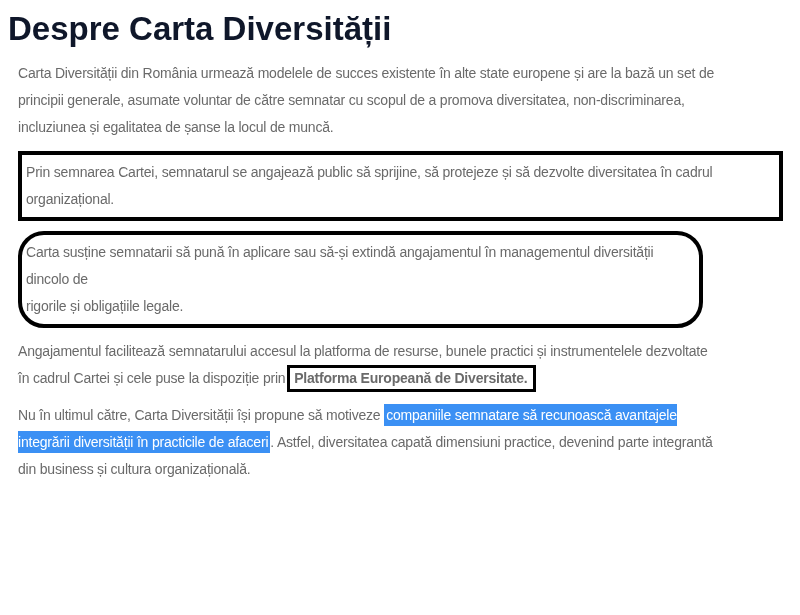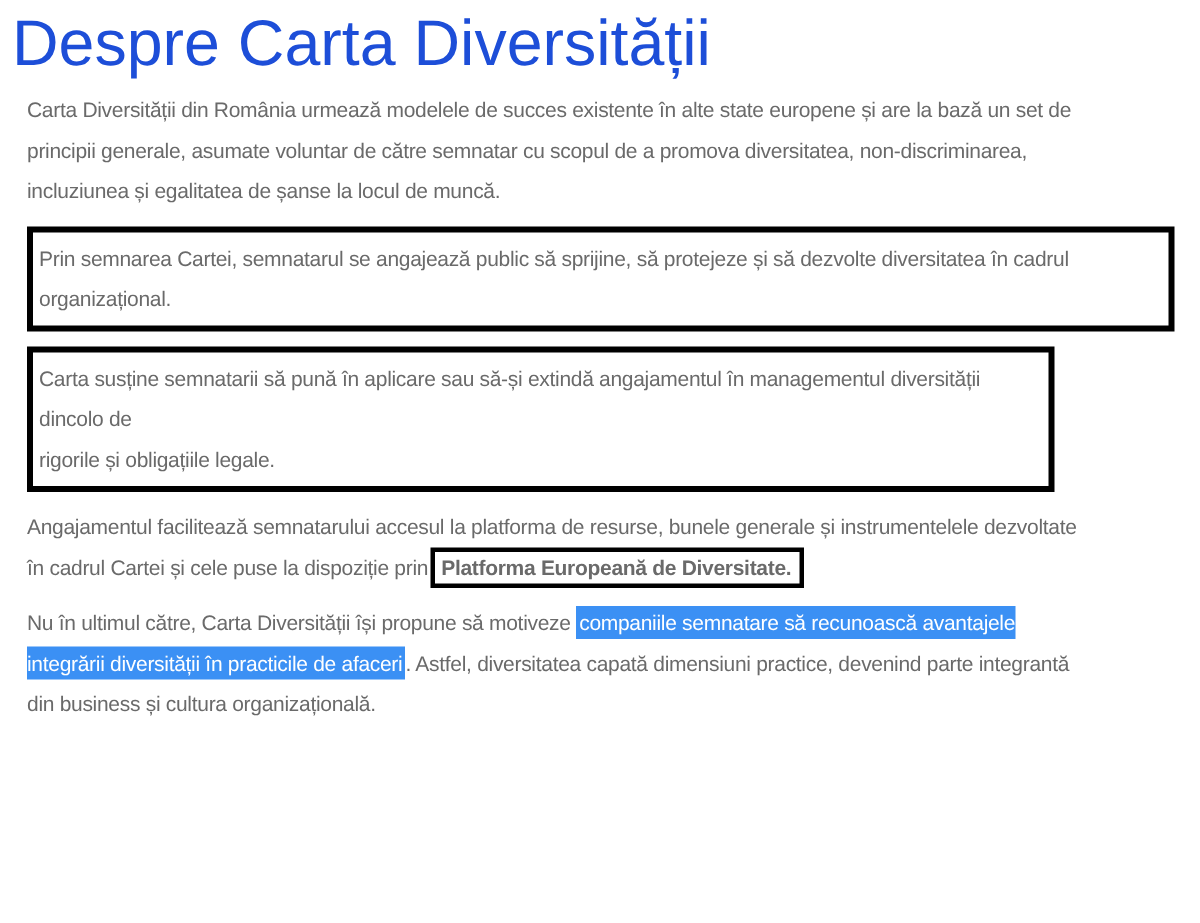--- a/index.html
+++ b/index.html
@@ -10,23 +10,23 @@
   body {
     width: 800px;
     height: 615px;
     overflow: hidden;
     font-family: "Liberation Sans", sans-serif;
   }
   .content {
     padding: 6px 22px 0 8px;
   }
   h1.page-title {
-    font-size: 43px;
-    font-weight: 400;
-    color: #1d4ed8;
+    font-size: 33px;
+    font-weight: 700;
+    color: #0f172a;
     line-height: 42px;
     margin: 2px 0 0 0;
     letter-spacing: 0;
   }
   p.para {
     font-size: 14px;
     letter-spacing: -0.2px;
     line-height: 27px;
     color: #6a6a6a;
     white-space: pre-line;
@@ -43,20 +43,21 @@
     margin-left: -8px;
     padding: 4px 4px 4px 4px;
   }
   .annot-box-1 {
     width: 765px;
     margin-top: 3px;
   }
   .annot-box-2 {
     width: 685px;
     margin-top: 4px;
+    border-radius: 26px;
   }
   .inline-box {
     border: 3px solid #000000;
     padding: 2px 5px 3px 4px;
     margin-left: -2px;
     font-weight: bold;
   }
   .selection-highlight {
     background: #3b90f4;
     color: #ffffff;
@@ -75,20 +76,20 @@
 incluziunea  și egalitatea de șanse la locul de muncă.</p>
 
   <p class="para annot-box annot-box-1">Prin semnarea Cartei, semnatarul se angajează public să sprijine, să protejeze și să dezvolte diversitatea în cadrul
 organizațional.</p>
 
 
 
   <p class="para annot-box annot-box-2">Carta susține semnatarii să pună în aplicare sau să-și extindă angajamentul în managementul diversității dincolo de
 rigorile și obligațiile legale.</p>
 
-  <p class="para mt-p6"><span>Angajamentul facilitează semnatarului accesul la platforma de resurse, bunele generale și instrumentelele dezvoltate
+  <p class="para mt-p6"><span>Angajamentul facilitează semnatarului accesul la platforma de resurse, bunele practici și instrumentelele dezvoltate
 în cadrul Cartei și cele puse la dispoziție prin </span><span class="inline-box">Platforma Europeană de Diversitate.</span></p>
 
   <p class="para mt-p7"><span>Nu în ultimul către, Carta Diversității își propune să motiveze </span><span class="selection-highlight">companiile semnatare să recunoască avantajele
 integrării diversității în practicile de afaceri</span><span>. Astfel, diversitatea capată dimensiuni practice, devenind parte integrantă
 din business și cultura organizațională.</span></p>
 
 </main>
 
 </body></html>

